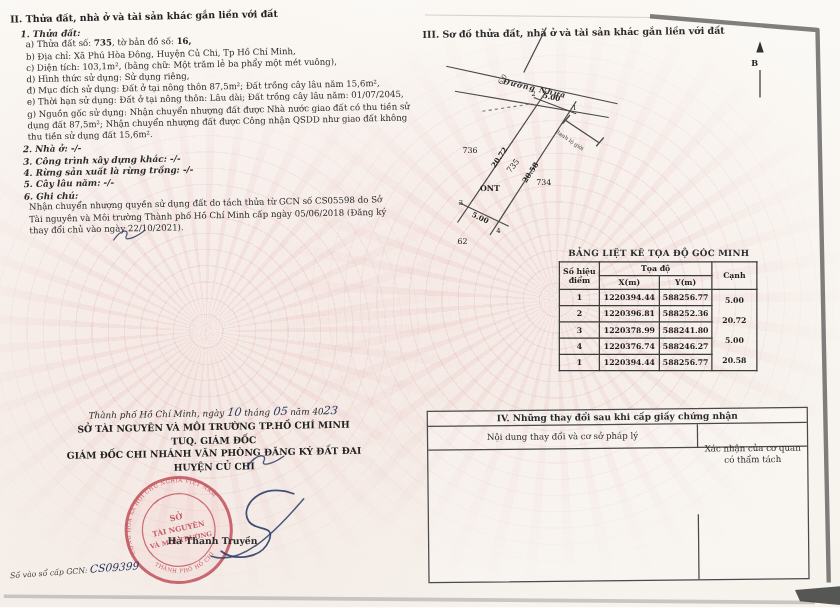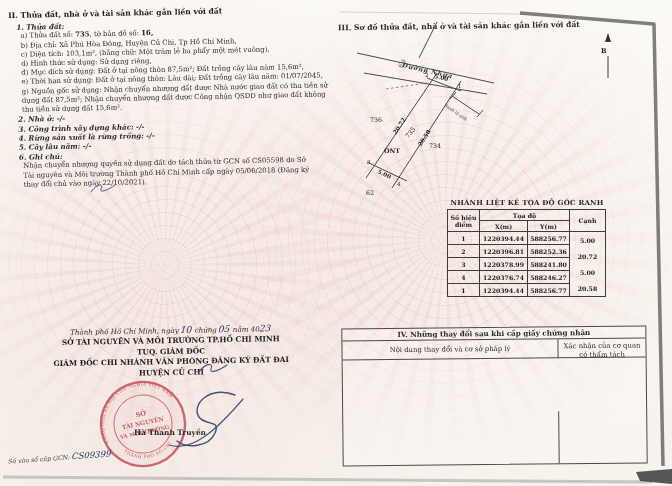--- a/index.html
+++ b/index.html
@@ -44,21 +44,21 @@
   table.coords{border-collapse:collapse;width:158px;table-layout:fixed;margin-left:1px;}
   table.coords th,table.coords td{border:1px solid #3c3c3c;font-size:6.2px;text-align:center;padding:0;color:#1d1d1d;}
   table.coords th{font-weight:bold;height:10px;line-height:7px;}
   table.coords td{font-weight:bold;height:12px;}
   .edges{display:flex;flex-direction:column;justify-content:space-around;height:100%;}
   .edges div{font-size:6.2px;font-weight:bold;}
   .sec4{position:absolute;left:342px;top:327px;width:303px;height:136px;border:1px solid #4a4a4a;transform:rotate(-0.6deg);background:rgba(255,255,255,0.25);}
   .sec4-title{font-size:7.2px;font-weight:bold;text-align:center;line-height:11px;border-bottom:1px solid #4a4a4a;}
   .sec4-grid{display:grid;grid-template-columns:215px 1fr;height:124px;}
   .sec4-c1h{border-bottom:1px solid #4a4a4a;font-size:6.9px;text-align:center;padding-top:5px;height:19px;box-sizing:border-box;}
-  .sec4-c2h{border-left:1px solid #4a4a4a;border-bottom:1px solid #4a4a4a;font-size:6.9px;text-align:center;line-height:8.6px;padding-top:3px;height:19px;box-sizing:border-box;}
+  .sec4-c2h{border-left:1px solid #4a4a4a;border-bottom:1px solid #4a4a4a;font-size:6.9px;text-align:center;line-height:8.6px;padding-top:16px;height:19px;box-sizing:border-box;}
   .sec4-c1b{height:100%;}
   .sec4-c2b{border-left:1px solid #4a4a4a;height:100%;}
   svg text{font-family:"DejaVu Serif","Liberation Serif",serif;}
   .absvg{position:absolute;}
   .artifacts{position:absolute;left:0;top:0;pointer-events:none;}
 </style>
 </head>
 <body>
 
 <div class="page">
@@ -85,21 +85,21 @@
   </div>
 
   <svg class="absvg" style="left:88px;top:181px;" width="30" height="14" viewBox="0 0 30 14">
     <path d="M3,11 C9,2 16,2 13,8 C11,12 19,10 27,4" stroke="#2e3f69" stroke-width="1" fill="none" stroke-linecap="round" opacity=".85"></path>
   </svg>
 
   <div class="signing">
     <div class="dateline">
       <span>Thành phố Hồ Chí Minh, ngày</span>
       <span class="hw">10</span>
-      <span>chứng</span>
+      <span>tháng</span>
       <span class="hw">05</span>
       <span>năm 40</span><span class="hw">23</span>
     </div>
     <div class="orgline">SỞ TÀI NGUYÊN VÀ MÔI TRƯỜNG TP.HỒ CHÍ MINH</div>
     <div class="orgline">TUQ. GIÁM ĐỐC</div>
     <div class="orgline">GIÁM ĐỐC CHI NHÁNH VĂN PHÒNG ĐĂNG KÝ ĐẤT ĐAI</div>
     <div class="orgline">HUYỆN CỦ CHI</div>
   </div>
 
   <svg class="absvg" style="left:196px;top:360px;" width="34" height="16" viewBox="0 0 34 16">
@@ -168,21 +168,21 @@
     <text x="426" y="139" font-size="5.8" font-weight="bold" text-anchor="middle" fill="#222" transform="rotate(-57,426,139)">20.58</text>
     <text x="429" y="148" font-size="6.3" fill="#222">734</text>
     <text x="384" y="153" font-size="6.3" font-weight="bold" fill="#222">ONT</text>
     <text x="367" y="164" font-size="5.5" fill="#222">3</text>
     <text x="377" y="173" font-size="5.8" font-weight="bold" fill="#222" transform="rotate(25,377,173)">5.00</text>
     <text x="397" y="186" font-size="5.5" fill="#222">4</text>
     <text x="366" y="195" font-size="6.3" fill="#222">62</text>
   </svg>
 
   <div class="coordwrap">
-    <div class="tabletitle">NHÁNH LIỆT KÊ TỌA ĐỘ GÓC RANH</div>
+    <div class="tabletitle">BẢNG LIỆT KÊ TỌA ĐỘ GÓC MINH</div>
     <table class="coords">
       <colgroup>
           <col style="width:32px">
           <col style="width:48px">
           <col style="width:42px">
           <col style="width:36px">
         </colgroup>
       <tbody>
           <tr>
         <th rowspan="2"><span>Số hiệu</span><br><span>điểm</span></th>

